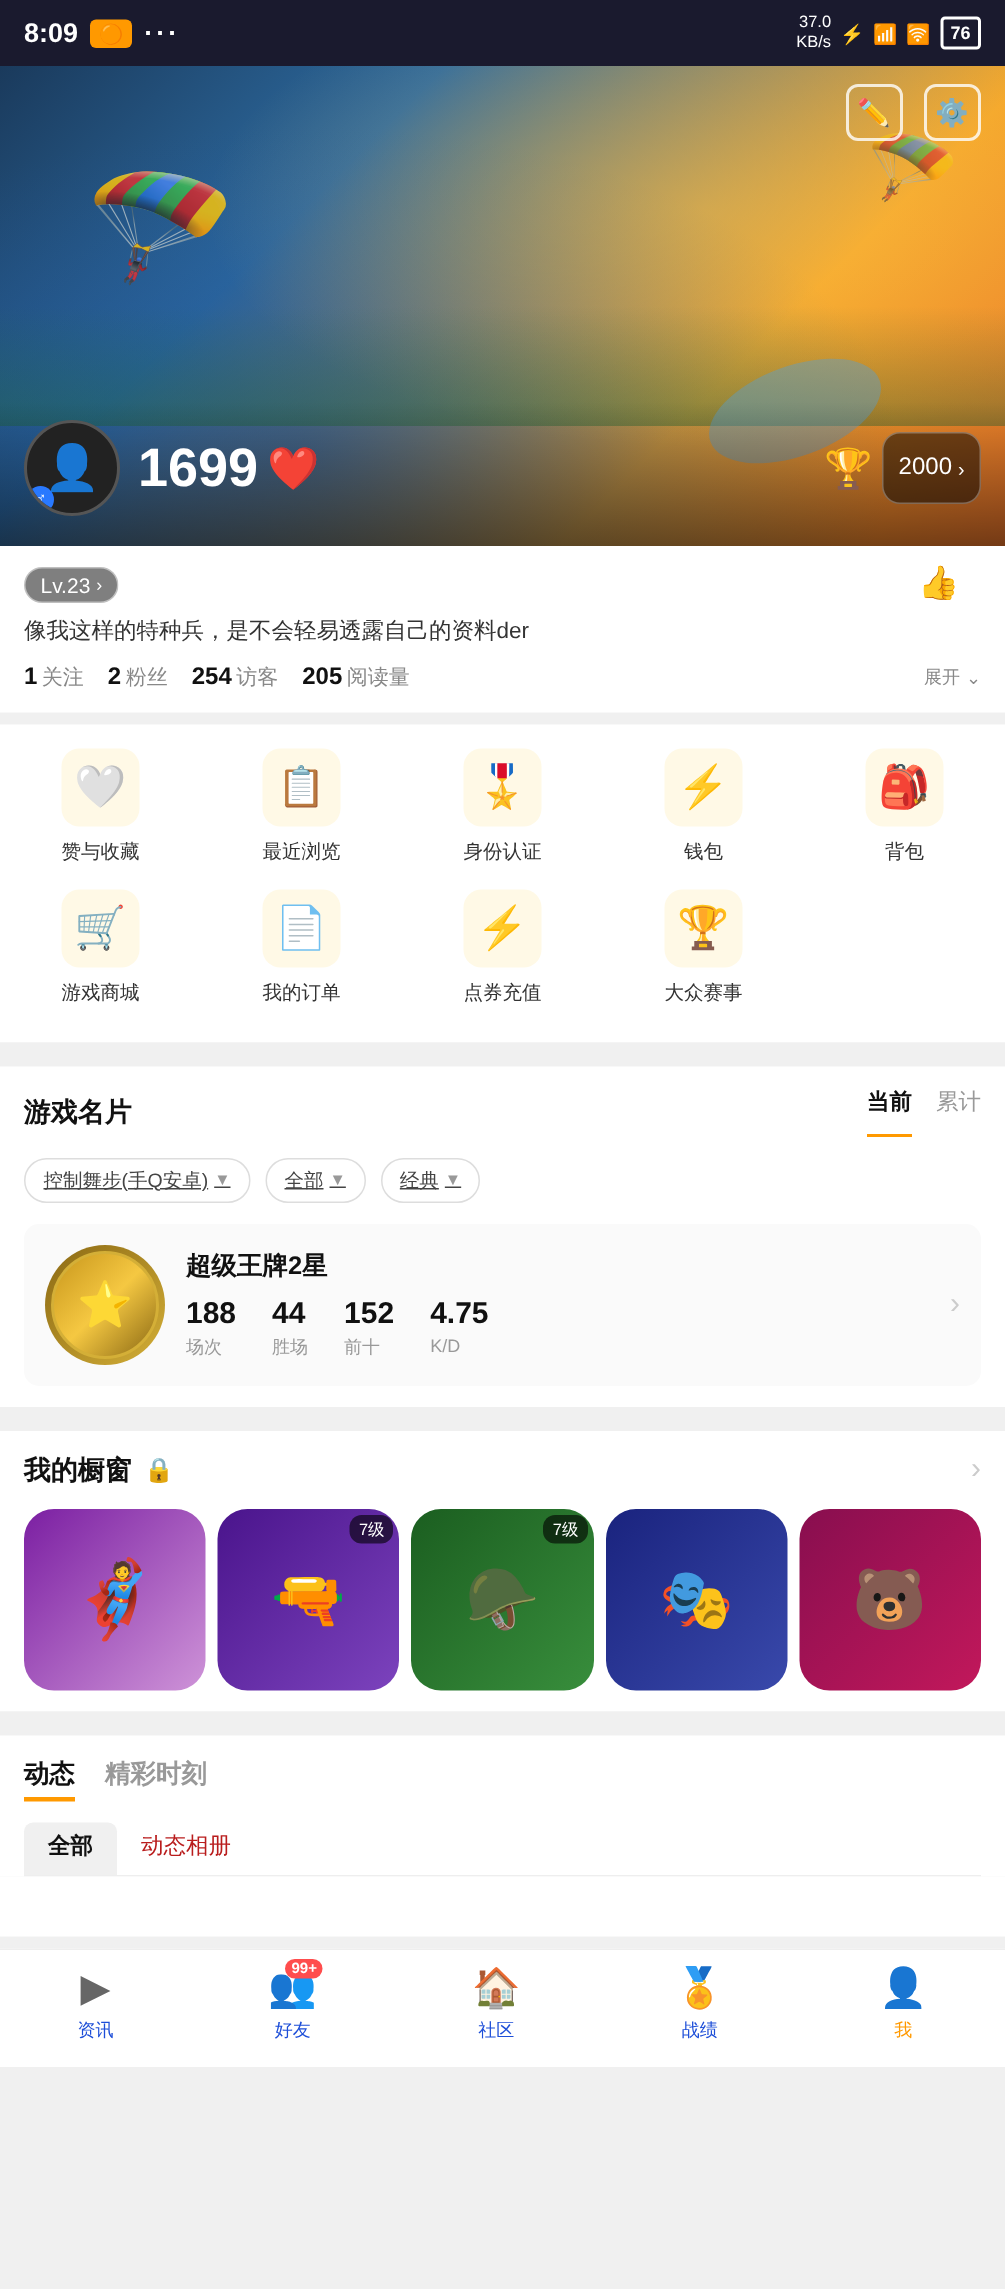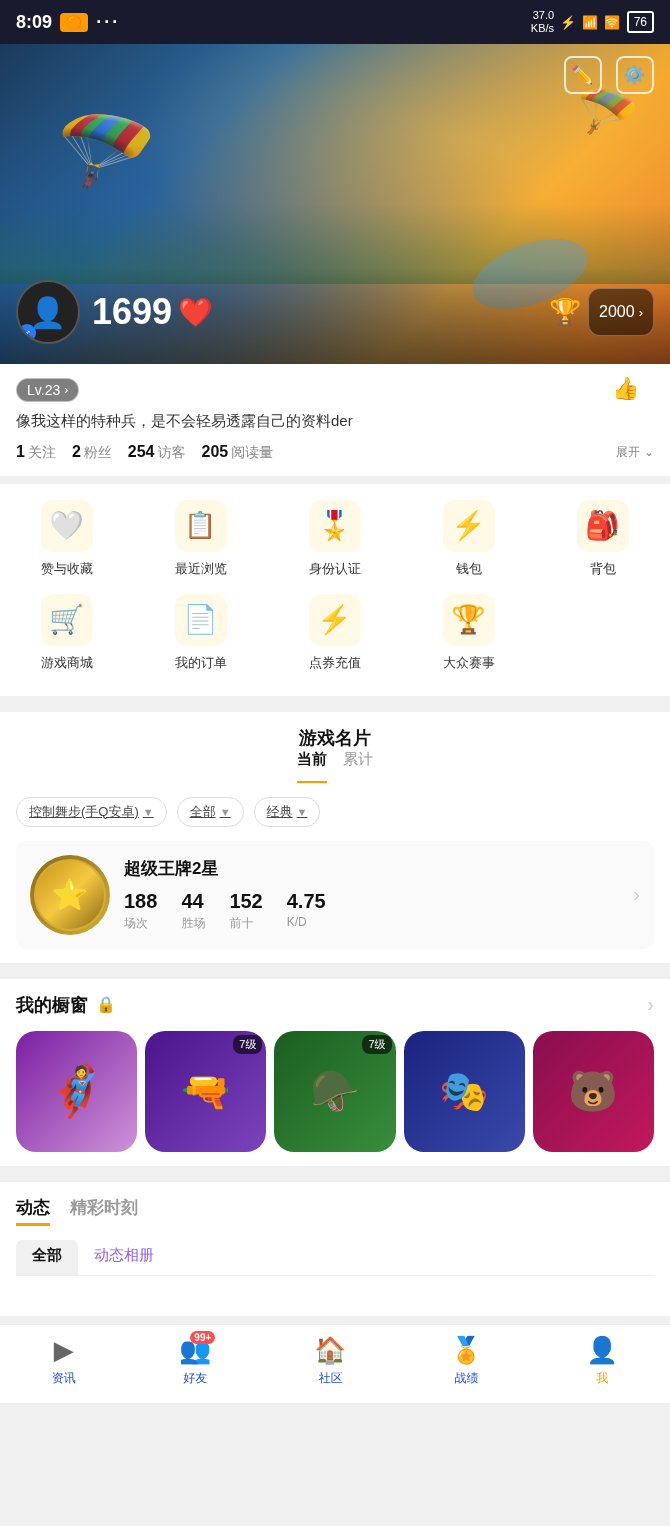--- a/index.html
+++ b/index.html
@@ -12,21 +12,21 @@
       display: flex;
       justify-content: space-between;
       align-items: center;
       padding: 8px 16px;
       height: 44px;
     }
     .status-left { color: white; font-size: 18px; font-weight: bold; display: flex; align-items: center; gap: 8px; }
     .status-notif { background: #f90; border-radius: 4px; padding: 2px 6px; font-size: 13px; }
     .status-dots { color: white; font-size: 18px; letter-spacing: 2px; }
     .status-right { display: flex; align-items: center; gap: 6px; color: white; font-size: 13px; }
-    .battery-box { border: 2px solid white; border-radius: 3px; padding: 2px 5px; font-size: 12px; font-weight: normal; position: relative; }
+    .battery-box { border: 2px solid white; border-radius: 3px; padding: 2px 5px; font-size: 12px; font-weight: bold; position: relative; }
 
     
     .hero-banner {
       position: relative;
       height: 320px;
       background: linear-gradient(135deg, #1a3a5c 0%, #2d6a9f 30%, #f4a62a 70%, #e8732a 100%);
       overflow: hidden;
     }
     .hero-bg-overlay {
       position: absolute;
@@ -219,21 +219,20 @@
     .section-card {
       background: white;
       margin-top: 8px;
       padding: 14px 16px;
     }
     .section-header {
       display: flex;
       align-items: center;
       justify-content: space-between;
       margin-bottom: 14px;
-      flex-direction: column;
     }
     .section-title {
       font-size: 18px;
       font-weight: bold;
       color: #111;
     }
     .tab-group {
       display: flex;
       gap: 16px;
     }
@@ -377,21 +376,21 @@
       border-bottom: 3px solid #f90;
     }
     .activity-sub-tabs {
       display: flex;
       gap: 0;
       border-bottom: 1px solid #eee;
       padding-bottom: 0;
     }
     .activity-sub-tab {
       font-size: 15px;
-      color: #8b5cf6;
+      color: #b91c1c;
       cursor: pointer;
       padding: 6px 16px 10px;
     }
     .activity-sub-tab.active {
       color: #111;
       font-weight: bold;
       background: #f0f0f0;
       border-radius: 6px 6px 0 0;
     }
 

